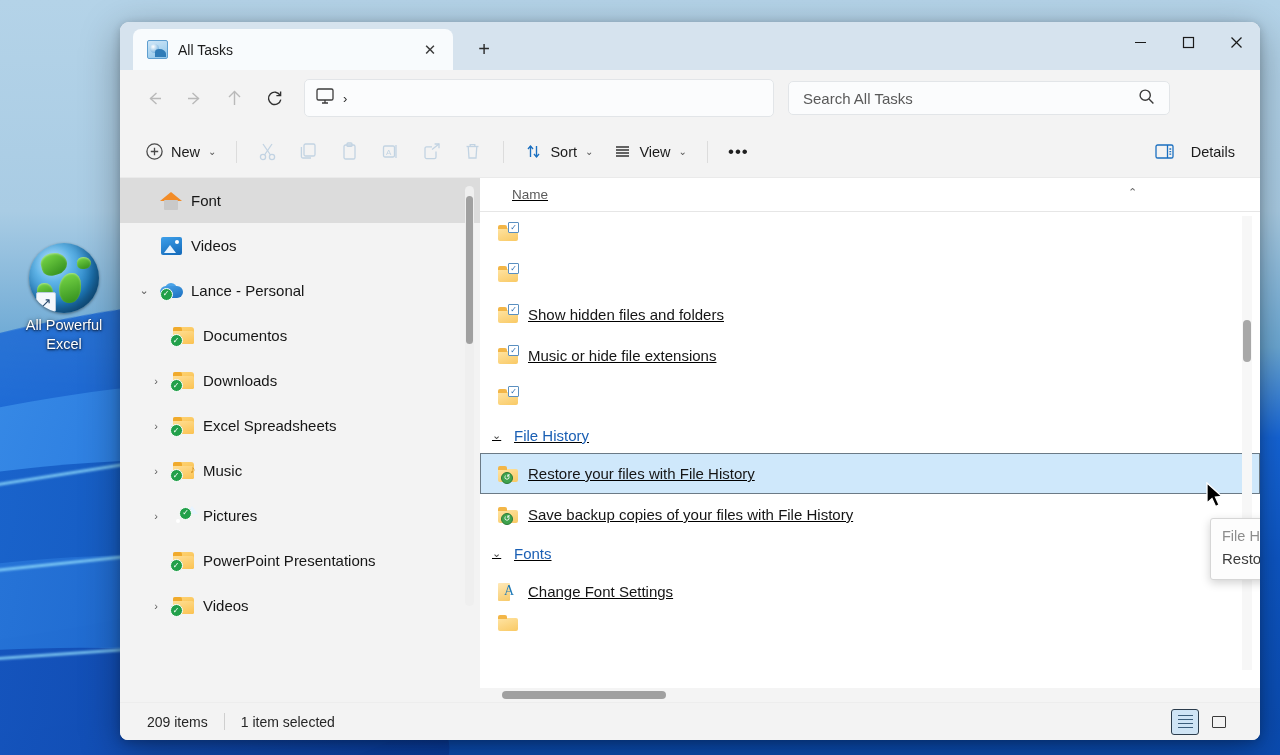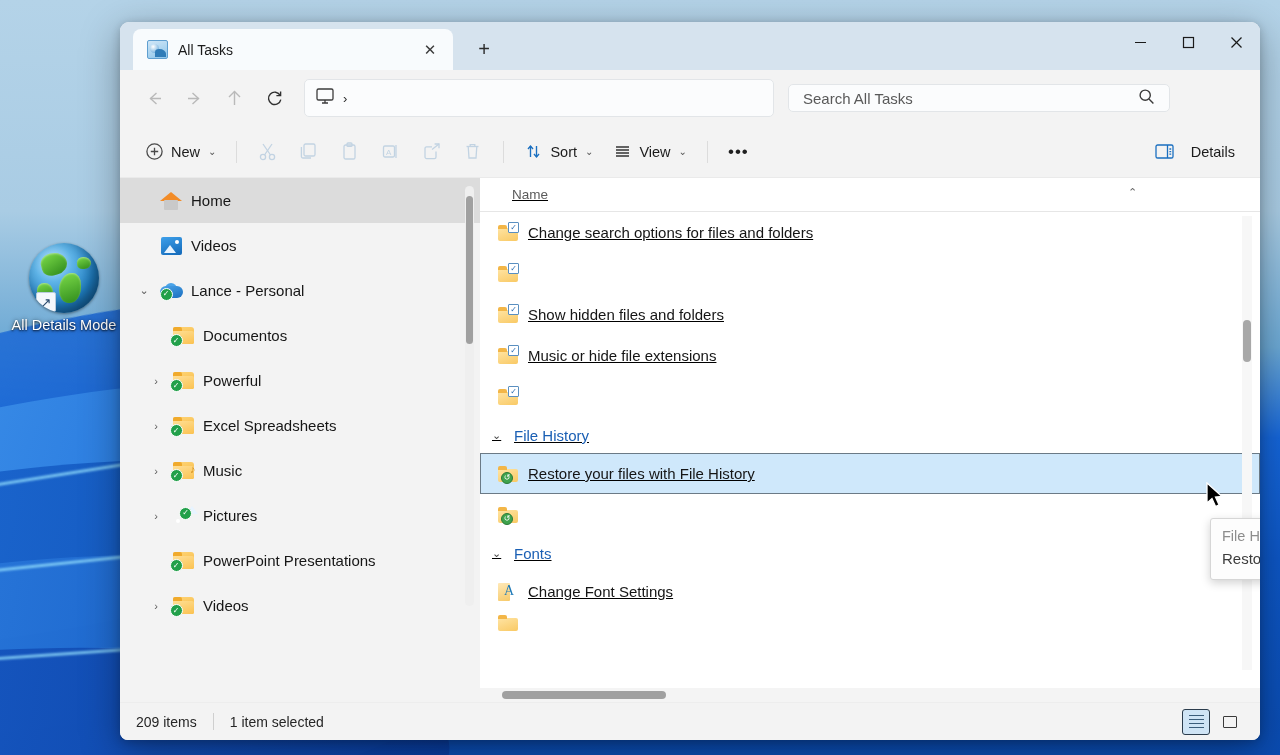--- a/index.html
+++ b/index.html
@@ -160,21 +160,21 @@
     margin-left: 8px;
     background: #fbfcfd;
     border: 1px solid #e2e5e8;
     border-radius: 5px;
     display:flex; align-items:center;
     padding: 0 10px; gap: 8px;
     max-width: 470px;
   }
   .crumb-sep { font-size:13px; color:#2b2b2b; }
   .searchbox {
-    width: 382px; height: 28px; margin-left: 10px;
+    width: 382px; height: 34px; margin-left: 10px;
     background:#fbfcfd; border:1px solid #e2e5e8; border-radius:5px;
     display:flex; align-items:center; justify-content:space-between;
     padding: 4px 14px;
   }
   .searchbox .ph { font-size:15px; color:#595959; }
 
   
   .cmdbar {
     height: 52px; flex:none;
     background:#f3f3f3;
@@ -335,21 +335,21 @@
   .tt-text { font-size:15px; color:#3c3c3c; line-height:1.5; }
 
   
   .cursor { position:absolute; left:725px; top:304px; width:20px; height:28px; }
 
   
   .statusbar {
     height: 38px; flex:none;
     background:#f3f3f3;
     display:flex; align-items:center;
-    padding: 0 16px;
+    padding: 0 27px;
     font-size: 14px; color:#262626;
     border-top:1px solid #ededed;
   }
   .st-sep { width:1px; height:17px; background:#cfcfcf; margin:0 16px; }
   .viewtoggles { margin-left:auto; display:flex; gap:6px; }
   .vt {
     width:28px; height:26px; border-radius:3px;
     display:flex; align-items:center; justify-content:center;
     cursor:pointer; border:1px solid transparent;
   }
@@ -374,21 +374,21 @@
 </div>
 
 <div id="desktop-icon">
   <div class="globe">
     <div class="cont c1"></div>
       <div class="cont c2"></div>
     <div class="cont c3"></div>
       <div class="cont c4"></div>
     <div class="shortcut-badge">↗</div>
   </div>
-  <div class="label">All Details Mode</div>
+  <div class="label">All Powerful Excel</div>
 </div>
 
 <div id="explorer">
 
   <div class="titlebar">
     <div class="tab">
       <div class="tab-icon"></div>
       <div class="tab-title">All Tasks</div>
       <div class="tab-close">✕</div>
     </div>
@@ -559,21 +559,21 @@
     <div class="sidebar">
 
       <div class="navitem selected">
         <span class="twisty"></span>
         <span class="ico">
           <span class="home-ico">
               <span class="roof"></span>
               <span class="walls"></span>
             </span>
         </span>
-        <span class="txt">Home</span>
+        <span class="txt">Font</span>
       </div>
 
       <div class="navitem">
         <span class="twisty"></span>
         <span class="ico">
             <span class="pic-ico"></span>
           </span>
         <span class="txt">Videos</span>
       </div>
 
@@ -604,21 +604,21 @@
       <div class="navitem indent-2">
         <span class="twisty">›</span>
         <span class="ico">
           <span class="folder">
               <span class="back"></span>
               <span class="tab-fl"></span>
               <span class="front"></span>
               <span class="sync">✓</span>
             </span>
         </span>
-        <span class="txt">Powerful</span>
+        <span class="txt">Downloads</span>
       </div>
 
       <div class="navitem indent-2">
         <span class="twisty">›</span>
         <span class="ico">
           <span class="folder">
               <span class="back"></span>
               <span class="tab-fl"></span>
               <span class="front"></span>
               <span class="sync">✓</span>
@@ -684,21 +684,20 @@
         <span>Name</span>
         <span class="sortglyph">⌃</span>
       </div>
 
       <div class="row">
         <span class="task-ico">
             <span class="fbody"></span>
             <span class="ftab"></span>
             <span class="chk">✓</span>
           </span>
-        <span>Change search options for files and folders</span>
       </div>
       <div class="row">
         <span class="task-ico">
             <span class="fbody"></span>
             <span class="ftab"></span>
             <span class="chk">✓</span>
           </span>
       </div>
       <div class="row">
         <span class="task-ico">
@@ -736,20 +735,21 @@
             <span class="clk">↺</span>
           </span>
         <span>Restore your files with File History</span>
       </div>
       <div class="row">
         <span class="hist-ico">
             <span class="fbody"></span>
             <span class="ftab"></span>
             <span class="clk">↺</span>
           </span>
+        <span>Save backup copies of your files with File History</span>
       </div>
 
       <div class="group">
         <span class="gchev">⌄</span>
         <span>Fonts</span>
       </div>
 
       <div class="row">
         <span class="font-ico">
             <span class="pg"></span>

